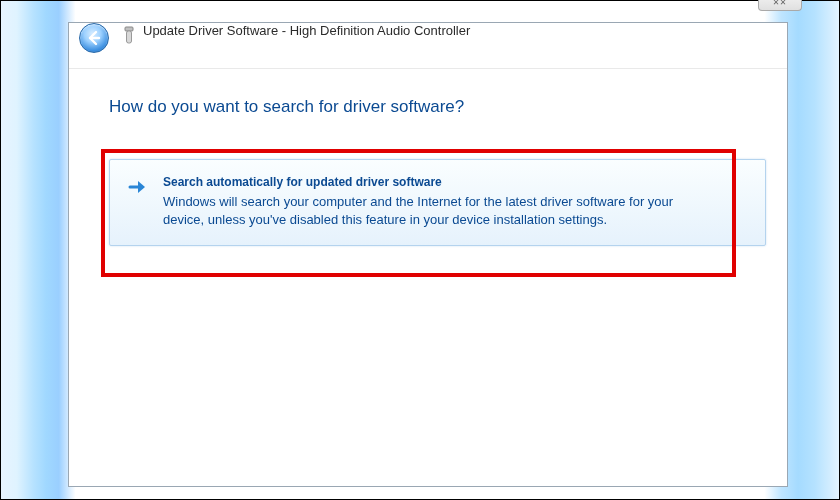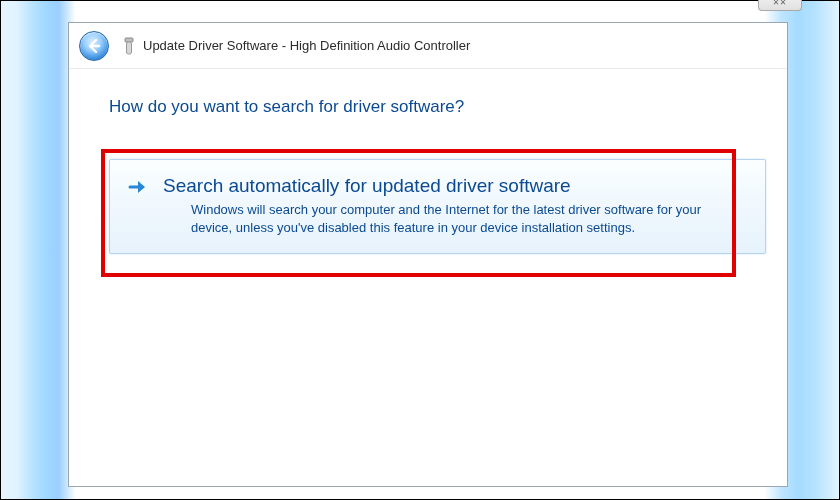--- a/index.html
+++ b/index.html
@@ -37,21 +37,21 @@
     top: 22px;
     width: 720px;
     height: 465px;
     background: #fff;
     border: 1px solid #9aa7b3;
     box-shadow: 0 0 0 1px rgba(255,255,255,0.6) inset;
   }
   .dialog-header {
     height: 46px;
     display:flex;
-    align-items:center;
+    align-items:flex-start;
     padding: 0 10px;
     gap: 8px;
     border-bottom: 1px solid #e9e9e9;
   }
   .back-btn {
     width: 30px; height: 30px;
     border-radius: 50%;
     background: radial-gradient(circle at 45% 35%, #d7ecff 0%, #9dd1ff 35%, #3c8fe0 70%, #1f5fa8 100%);
     border: 1px solid #2a6aa9;
     display:flex; align-items:center; justify-content:center;
@@ -85,30 +85,30 @@
     border-radius: 2px;
   }
   .option-arrow {
     flex: 0 0 22px;
     height: 22px;
     display:flex; align-items:flex-start; justify-content:center;
     padding-top: 3px;
   }
   .option-text { flex:1; }
   .option-title {
-    font-size: 19px;
+    font-size: 12px;
     color: #0b4a92;
     margin-bottom: 4px;
+    font-weight: bold;
   }
   .option-desc {
     font-size: 13px;
     color: #0b4a92;
     line-height: 1.35;
     max-width: 530px;
-    margin-left: 28px;
   }
   .option.highlight {
     background: linear-gradient(#fafeff, #e6f2fc);
     border: 1px solid #b4d3ee;
     box-shadow: 0 0 2px rgba(120,170,220,.4);
     padding: 15px 17px 17px 17px;
   }
   .red-box {
     position: absolute;
     border: 4px solid #e00000;

